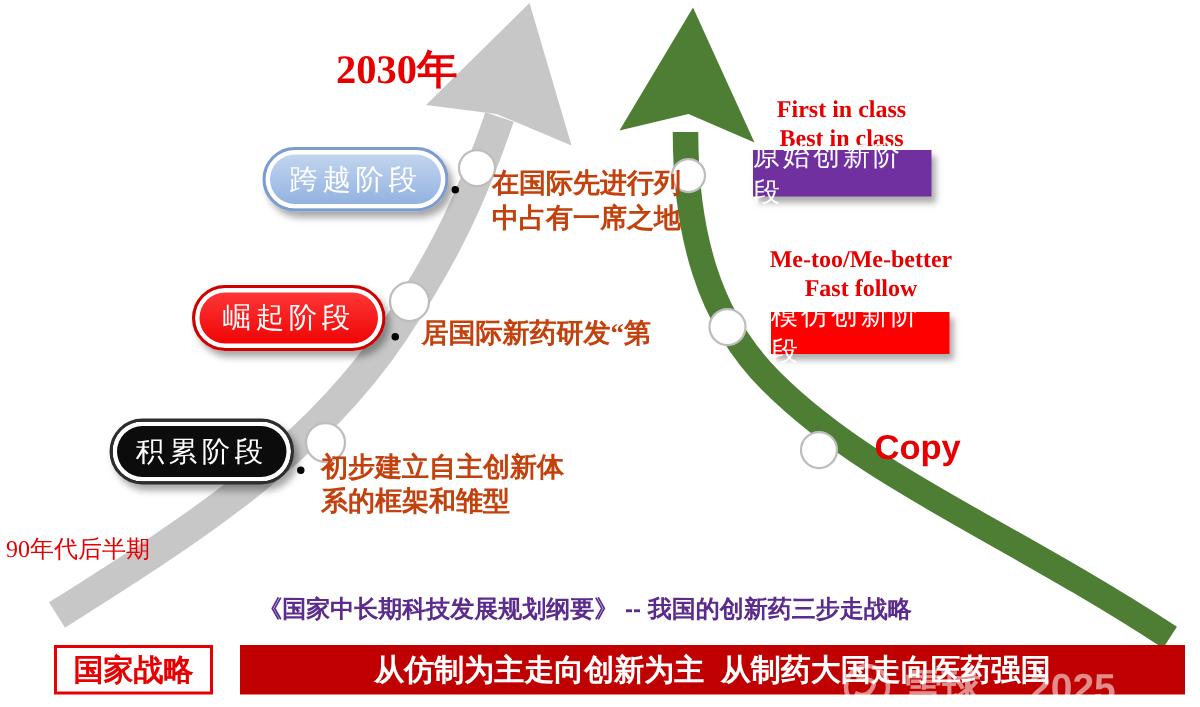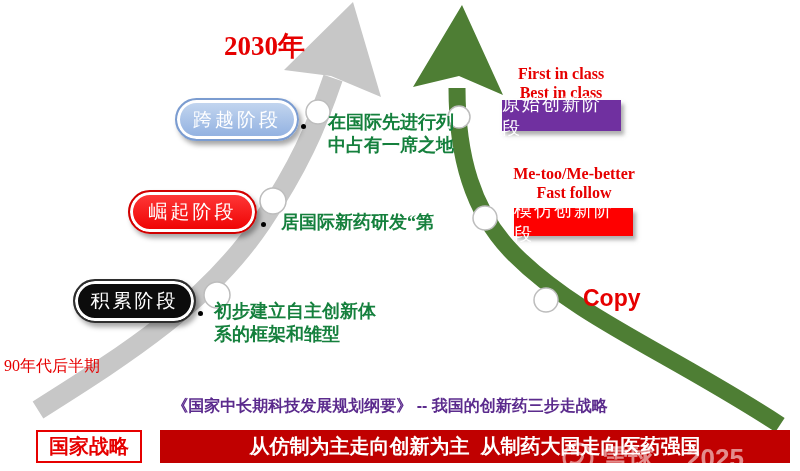--- a/index.html
+++ b/index.html
@@ -26,21 +26,21 @@
     color:#fff;font-size:19px;letter-spacing:3px;border-radius:22px;
     box-shadow:inset 0 0 0 3px #fff, 3px 4px 5px rgba(0,0,0,.35);
   }
   .pill-blue{left:175px;top:98px;width:120px;height:39px;
     background:linear-gradient(#c6d8f0,#8fafe0);border:2px solid var(--pill_blue_border);}
   .pill-red{left:128px;top:190px;width:125px;height:40px;
     background:linear-gradient(#ff3b3b,#ee0000);border:2px solid var(--pill_red_border);}
   .pill-black{left:73px;top:279px;width:119px;height:40px;
     background:#0c0c0c;border:2px solid #2e2e2e;}
 
-  .desc{color:#15803d;font-size:18px;line-height:23px;font-weight:bold;}
+  .desc{color:#c2410c;font-size:18px;line-height:23px;font-weight:bold;}
   .bullet{width:5px;height:5px;border-radius:50%;background:#000;}
 
   .en-label{color:var(--red_bright);font-size:16px;font-weight:bold;line-height:19px;
     text-align:center;font-family:"Liberation Serif",serif;}
   .stage-box{
     display:flex;align-items:center;justify-content:center;color:#fff;
     font-size:18px;letter-spacing:2px;box-shadow:3px 4px 4px rgba(110,110,110,.55);
   }
   .box-purple{left:502px;top:100px;width:119px;height:31px;background:var(--box_purple);}
   .box-red{left:514px;top:208px;width:119px;height:28px;background:var(--box_red);}

